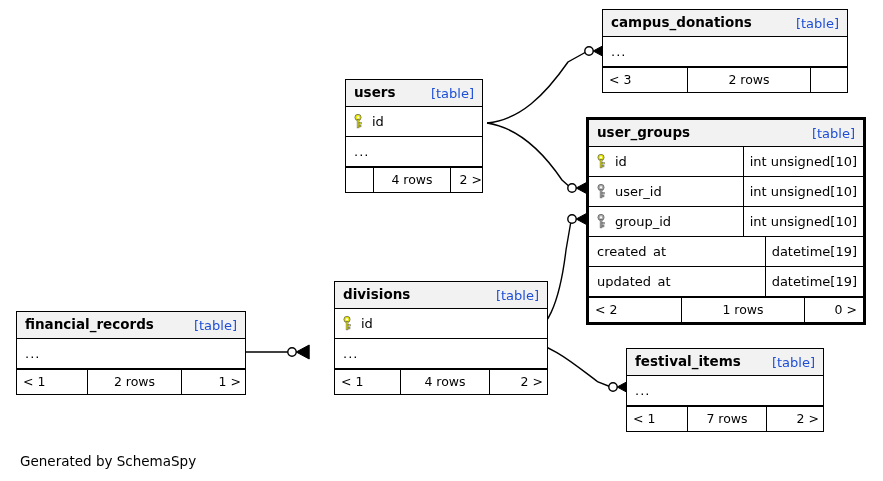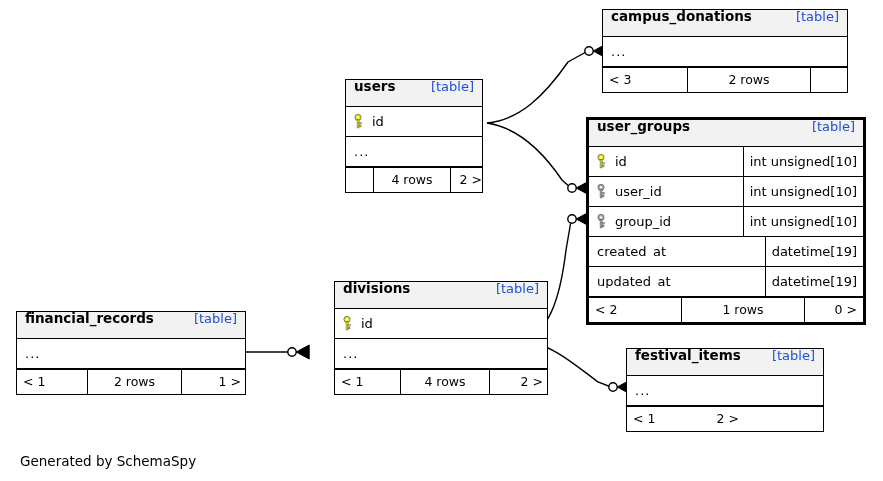--- a/index.html
+++ b/index.html
@@ -40,21 +40,21 @@
     font-size: 13px;
     line-height: 1;
   }
   .table-node.focus {
     border: 3px solid #000000;
   }
   .tbl-header {
     background: #f2f2f2;
     border-bottom: 1px solid #000000;
     display: flex;
-    align-items: flex-start;
+    align-items: center;
     justify-content: space-between;
     padding: 0 8px;
     height: 27px;
     box-sizing: border-box;
   }
   .tbl-name {
     font-weight: bold;
     font-size: 13.5px;
     white-space: nowrap;
   }
@@ -310,19 +310,20 @@
       <div class="table-node" style="left: 626px; top: 348px; width: 198px;">
         <div class="tbl-header">
           <span class="tbl-name">festival_items</span>
           <span class="tbl-kind">[table]</span>
         </div>
         <div class="tbl-row">
           <div class="row-ellipsis">...</div>
         </div>
         <div class="tbl-footer">
           <div class="foot-cell foot-left" style="flex: 0 0 60px;">&lt; 1</div>
+          <div class="foot-cell foot-mid" style="flex: 0 0 80px;">7 rows</div>
           <div class="foot-cell foot-right" style="flex: 0 0 58px;">2 &gt;</div>
         </div>
       </div>
     </div>
 
   <div class="credit" style="left: 20px; top: 453px;">Generated by SchemaSpy</div>
 </div>
 
 </body></html>

